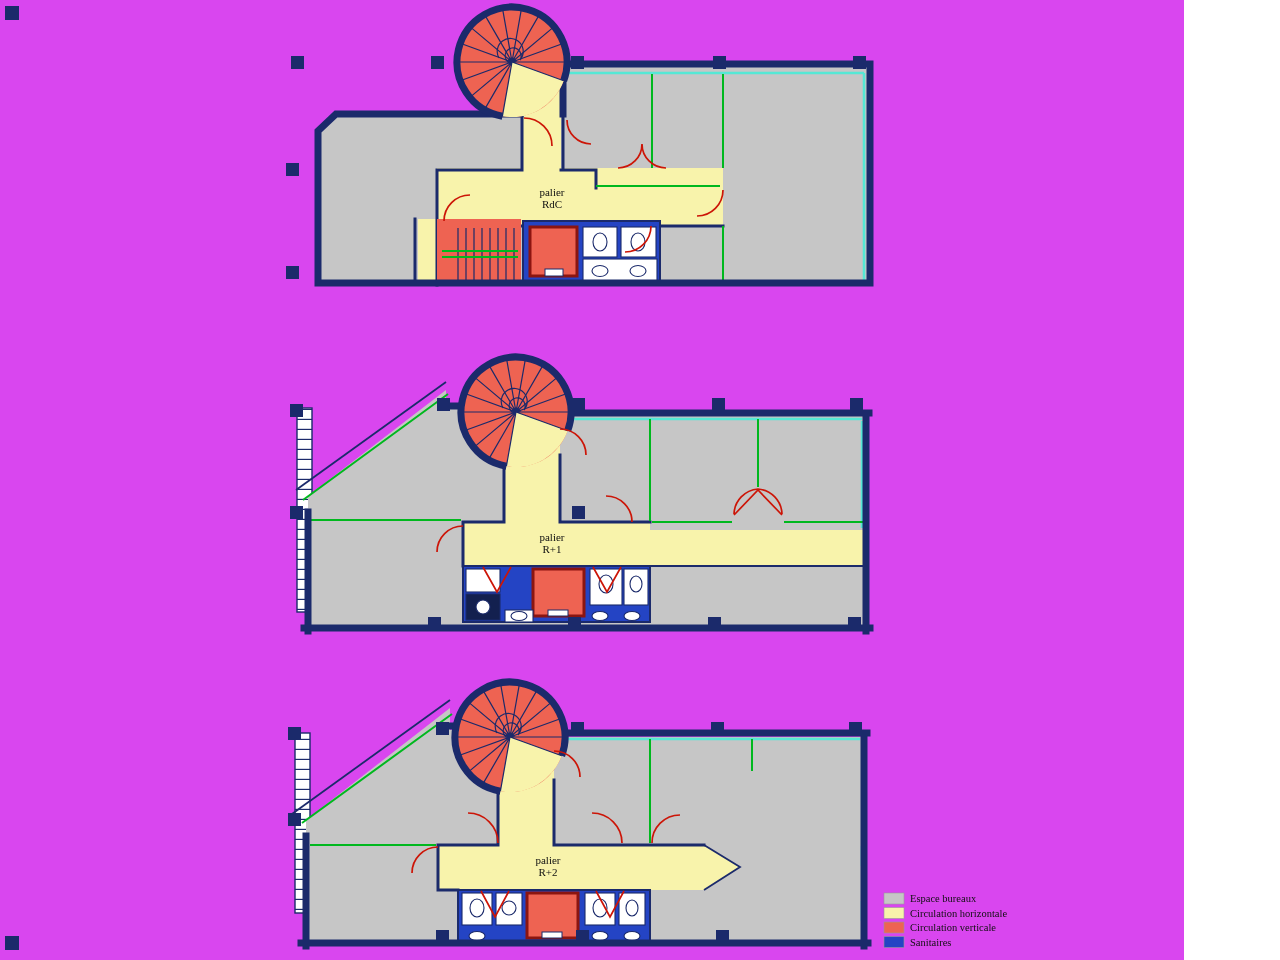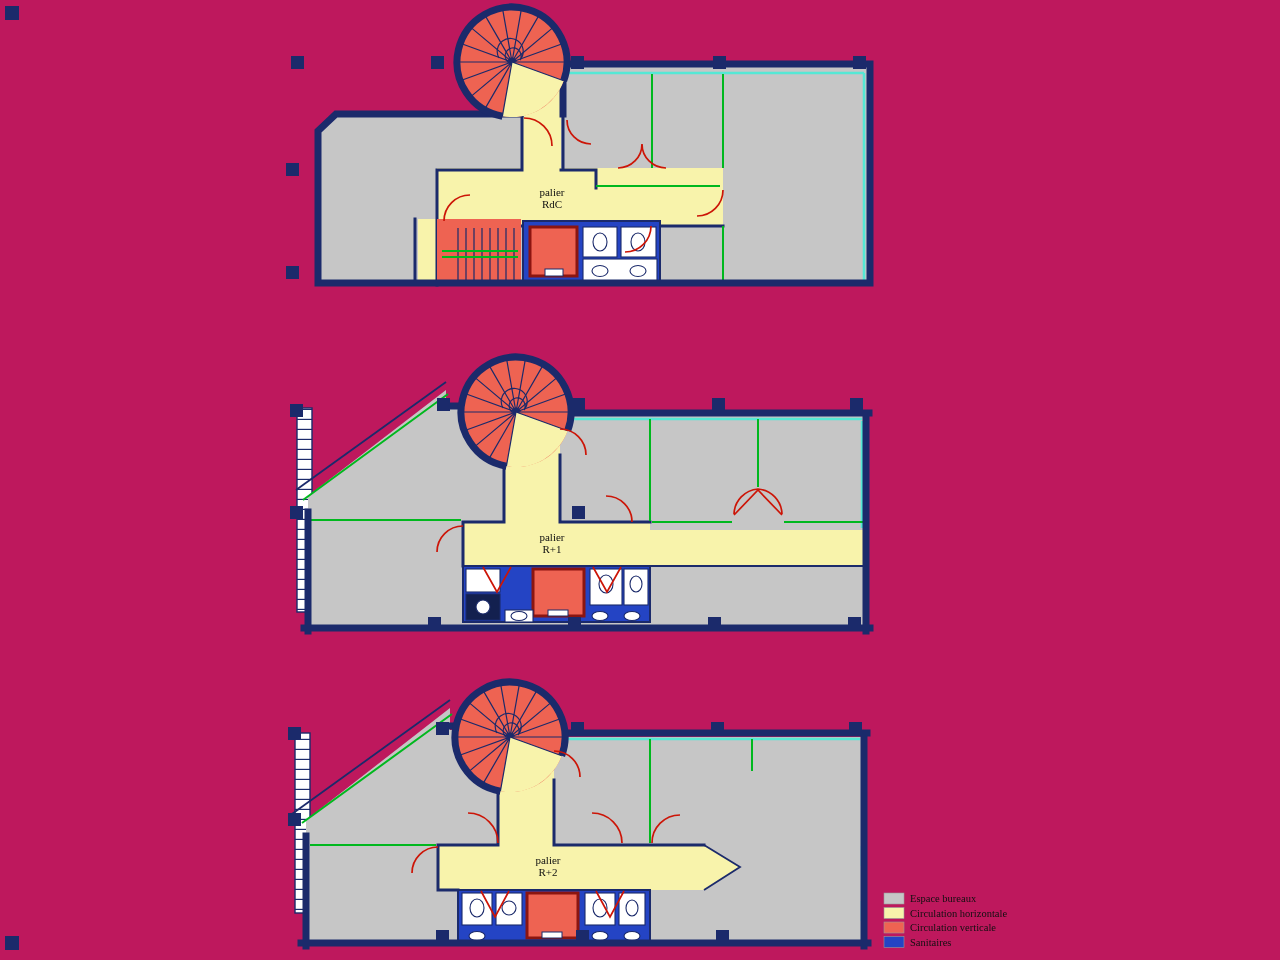--- a/index.html
+++ b/index.html
@@ -1,16 +1,16 @@
 <!DOCTYPE html>
 <html><head>
 <meta charset="utf-8">
 <style>
   html,body{margin:0;padding:0;background:#ffffff;}
-  .canvas{position:relative;width:1280px;height:960px;background:#be185d;overflow:hidden;
+  .canvas{position:relative;width:1184px;height:960px;background:#d946ef;overflow:hidden;
           font-family:"Liberation Serif", serif;}
   svg{position:absolute;left:0;top:0;}
   .office{fill:#c6c6c6;stroke:none;}
   .yellow{fill:#f8f3ab;stroke:none;}
   .salmon{fill:#ee6352;stroke:none;}
   .blue{fill:#2444c4;stroke:#1b2a6b;stroke-width:2;}
   .wall{fill:none;stroke:#1b2a6b;stroke-width:7;stroke-linecap:square;stroke-linejoin:miter;}
   .iwall{fill:none;stroke:#1b2a6b;stroke-width:3;stroke-linecap:square;}
   .wall-thin{fill:none;stroke:#1b2a6b;stroke-width:1.8;}
   .thin{fill:none;stroke:#1b2a6b;stroke-width:1.2;}

